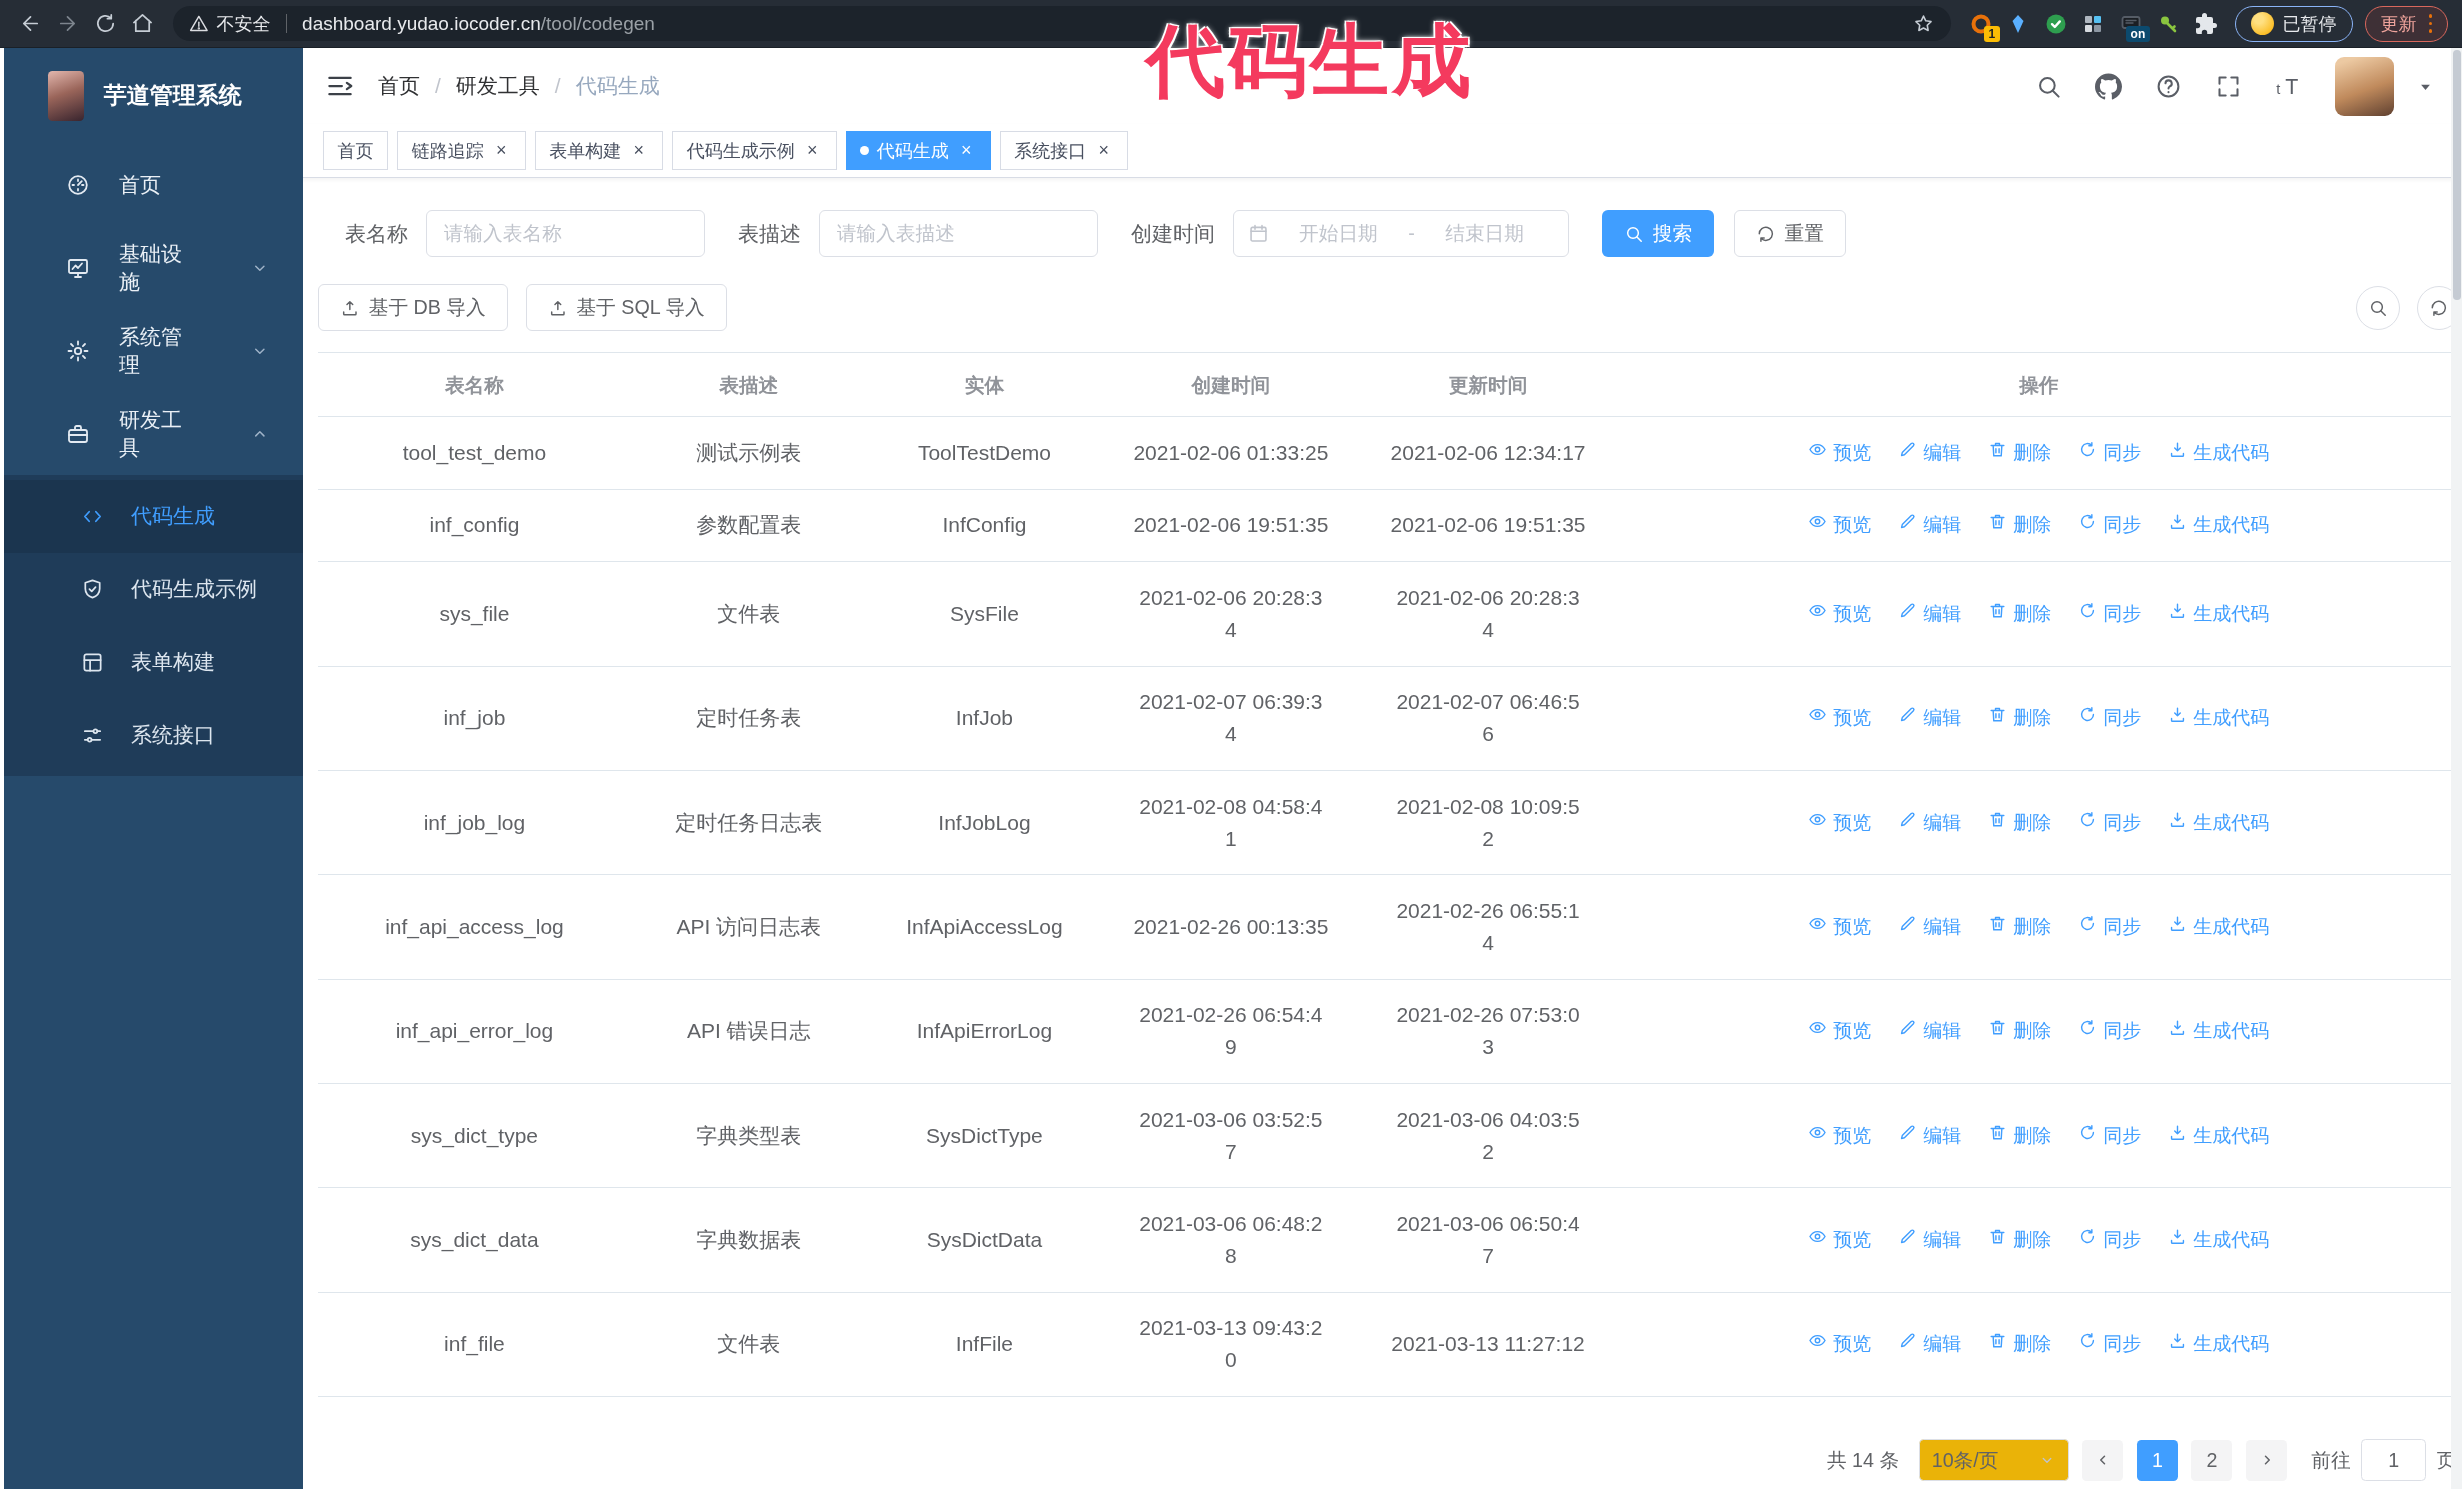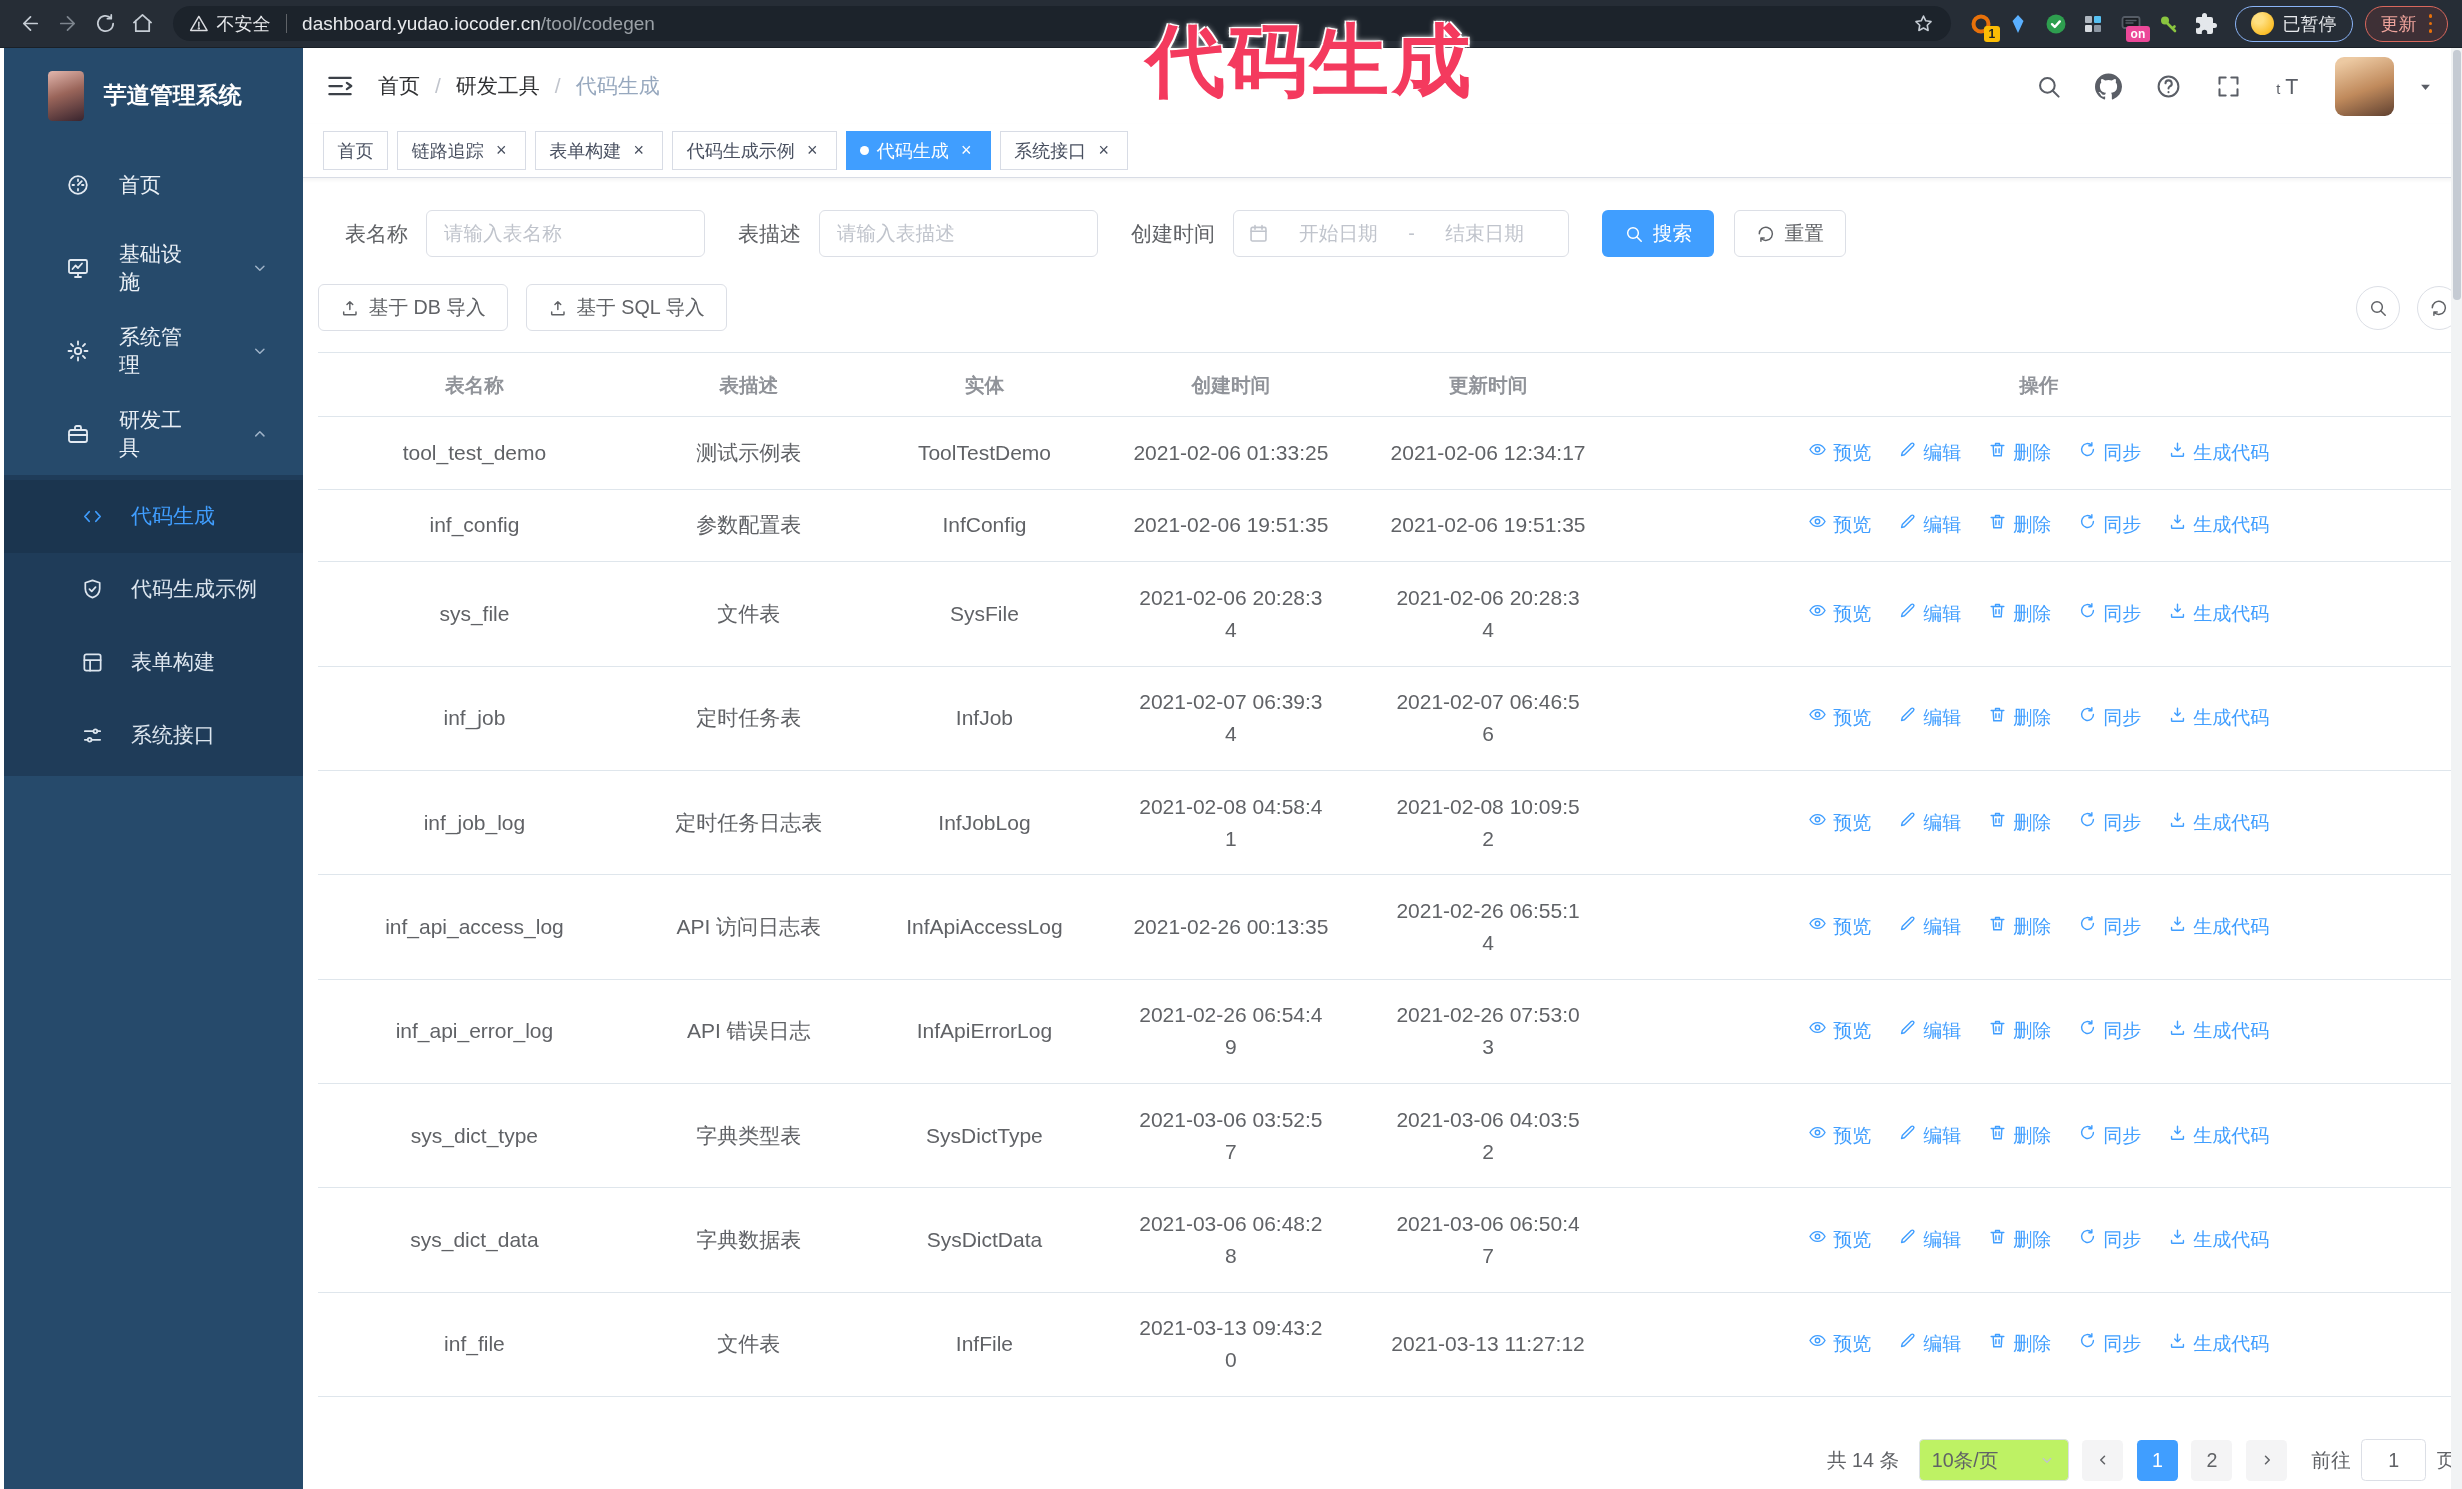--- a/index.html
+++ b/index.html
@@ -22,21 +22,21 @@
   .url { font-size:19px; white-space:nowrap; overflow:hidden; }
   .url .host { color:#e8eaed; }
   .url .path { color:#9aa0a6; }
   .omni-spacer { flex:1; }
   .star-ic { width:21px; height:21px; color:#c6cdd5; flex:none; cursor:pointer;}
   .ext-row { display:flex; align-items:center; gap:4.5px; flex:none; }
   .ext { position:relative; width:33px; height:33px; display:flex; align-items:center; justify-content:center; cursor:pointer;}
   .ext svg { width:24px; height:24px; }
   .ext .badge { position:absolute; bottom:-2.3px; right:-2.3px; background:#fbbc04; color:#202124;
                 font-size:12px; line-height:1; padding:2.3px 4.5px; border-radius:3px; font-weight:700; }
-  .ext .badge.on { background:#ec4899; color:#fff;text-align:right; }
+  .ext .badge.on { background:#0c4a6e; color:#fff;text-align:right; }
   .paused { display:flex; align-items:center; gap:9px; border:1.5px solid #8ab4f8; border-radius:19.7px;
             height:36px; padding:1px 15px; margin:0 7.6px; flex:none; cursor:pointer;}
   .paused .face { width:23px; height:23px; border-radius:50%;
                   background:radial-gradient(circle at 35% 32%, #ffe082 20%, #fbc02d 70%, #f29900); }
   .paused .lbl { color:#e8eaed; font-size:18px; white-space:nowrap; }
   .update { display:flex; align-items:center; gap:12px; border:1.5px solid #d9675c; background:rgba(210,72,58,.14);
             border-radius:19.7px; height:36px; padding:0 15px; flex:none; cursor:pointer;}
   .update .lbl { color:#f0a49c; font-size:18px; white-space:nowrap; }
   .update .dots { display:flex; flex-direction:column; gap:3.8px; }
   .update .dots i { width:3.8px; height:3.8px; border-radius:50%; background:#e8710a; }
@@ -132,21 +132,21 @@
   .td.c-time { white-space:pre-line; line-height:32px; }
   .ops-wrap { display:flex; align-items:center; justify-content:center; gap:27px; width:100%; }
   .op { color:#409eff; font-size:19px; display:inline-flex; align-items:center; gap:6px; cursor:pointer; white-space:nowrap; }
   .op svg { width:19px; height:19px; }
 
   
   .pagination { display:flex; align-items:center; justify-content:flex-end; margin-top:42px;
                 color:#606266; font-size:19.7px; gap:13.6px; padding-right:4.5px; }
   .p-total { margin-right:6px; white-space:nowrap; }
   .psize { width:150px; height:42px; border:1.5px solid #dcdfe6; border-radius:4.5px; display:flex;
-           align-items:center; padding:0 12px; cursor:pointer; background:#bef264;}
+           align-items:center; padding:0 12px; cursor:pointer; background:#eab308;}
   .psize .pz-label { flex:1; white-space:nowrap; }
   .psize .pz-chev { width:18px; height:18px; color:#c0c4cc; }
   .psize .pz-chev svg { width:18px; height:18px; }
   .pbtn { min-width:41px; height:41px; background:#f4f4f5; border-radius:4.5px; display:flex;
           align-items:center; justify-content:center; color:#606266; cursor:pointer; font-size:19.7px; }
   .pbtn svg { width:18px; height:18px; }
   .pbtn.active { background:#409eff; color:#fff; }
   .goto { display:flex; align-items:center; gap:10.6px; margin-left:10.6px; }
   input.goto-input { width:65px; height:42px; border:1.5px solid #dcdfe6; border-radius:4.5px; text-align:center;
                      font-size:19.7px; color:#606266; outline:none; font-family:inherit; }

